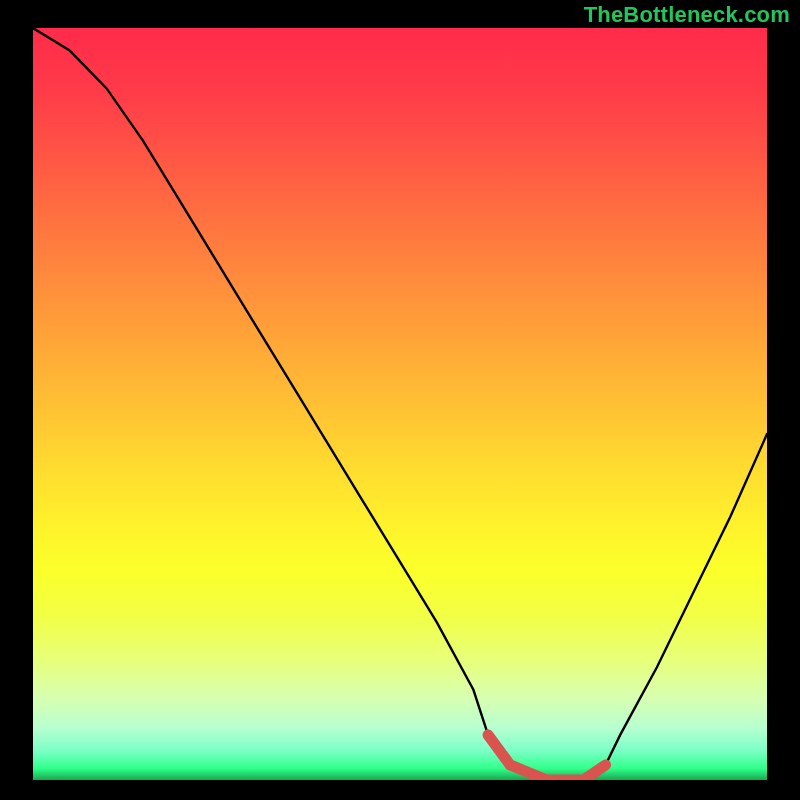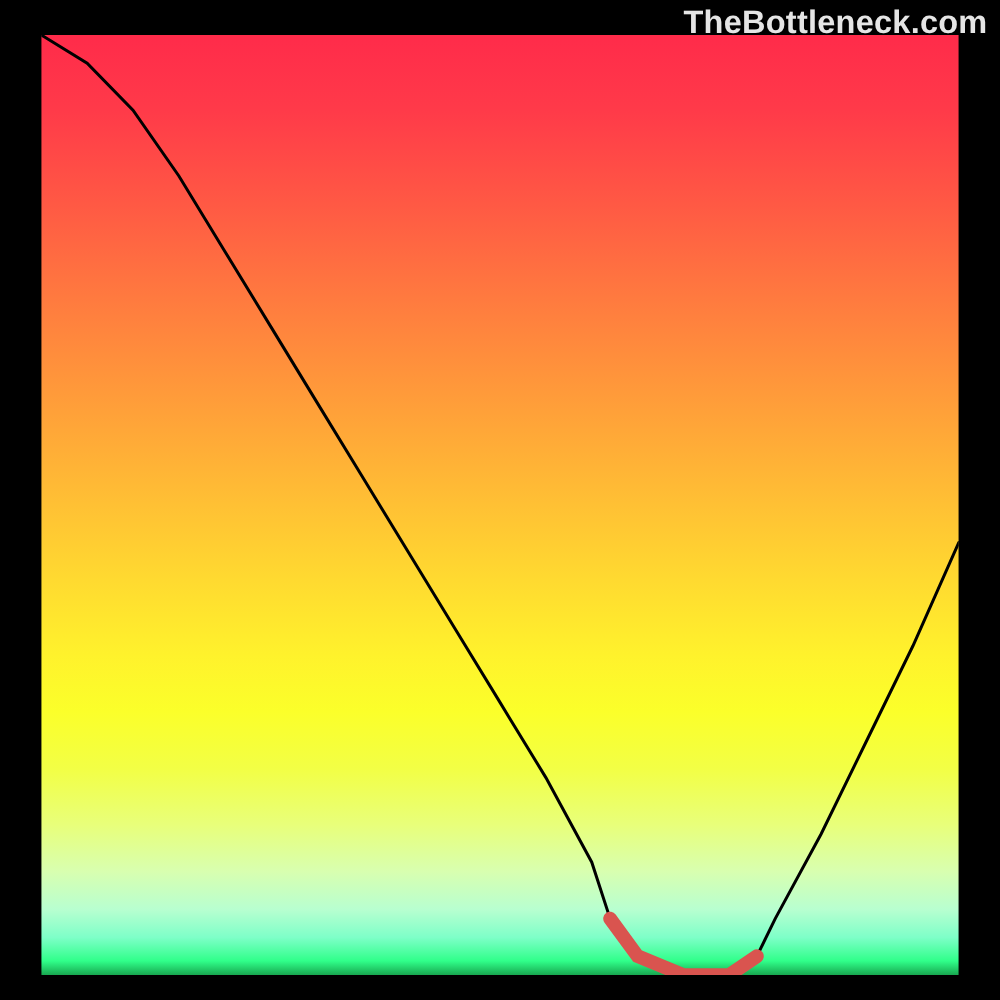--- a/index.html
+++ b/index.html
@@ -16,22 +16,22 @@
     left: 0;
     top: 0;
     width: 800px;
     height: 800px;
     background: #000;
   }
   .watermark {
     position: absolute;
     top: 2px;
     right: 10px;
-    color: #e5e5e5;
-    font-size: 26px;
+    color: #22c55e;
+    font-size: 22px;
     font-weight: bold;
     letter-spacing: 0.2px;
     z-index: 50;
   }
   .plot-area {
     position: absolute;
     left: 33px;
     top: 28px;
     width: 734px;
     height: 752px;

